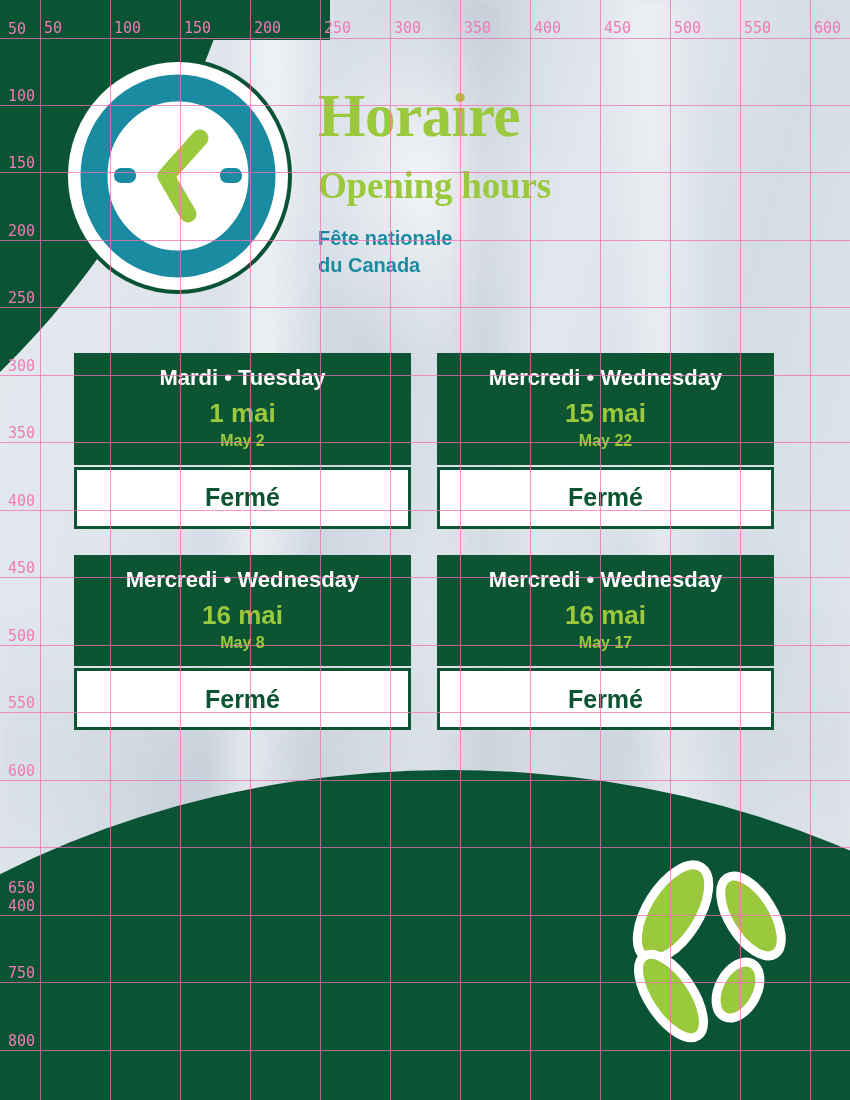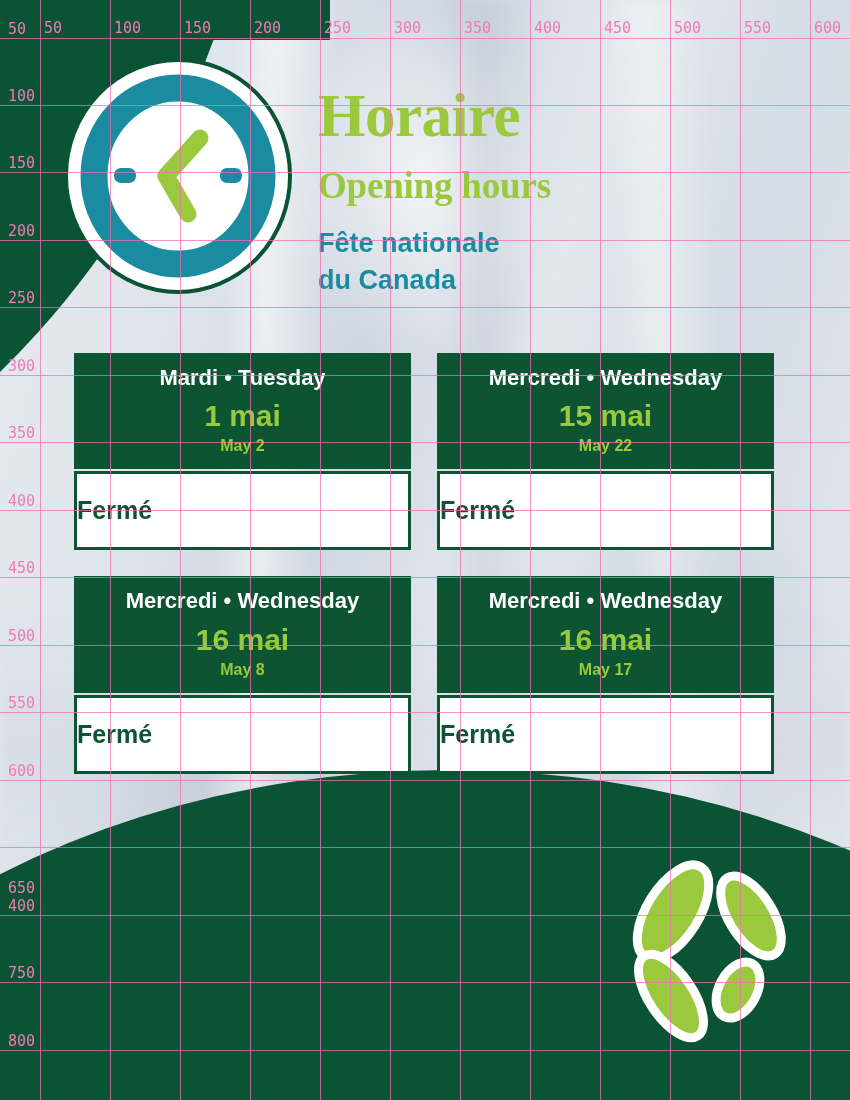--- a/index.html
+++ b/index.html
@@ -101,21 +101,21 @@
     font-weight: bold;
     font-size: 37px;
     line-height: 1.06;
     color: #9ac93e;
     letter-spacing: -0.2px;
     margin: 20px 0 0 0;
   }
   .title-event {
     font-family: "Liberation Sans", sans-serif;
     font-weight: bold;
-    font-size: 27px;
+    font-size: 20px;
     line-height: 1.36;
     color: #1a8ba0;
     margin: 20px 0 0 0;
   }
 
   
   .cards {
     position: absolute;
     left: 74px;
     top: 353px;
@@ -137,38 +137,39 @@
   }
   .card-day {
     color: #ffffff;
     font-size: 22px;
     font-weight: bold;
     line-height: 1.15;
     white-space: nowrap;
   }
   .card-date-fr {
     color: #9ac93e;
-    font-size: 30px;
+    font-size: 26px;
     font-weight: bold;
     line-height: 1.2;
     margin-top: 8px;
   }
   .card-date-en {
     color: #9ac93e;
     font-size: 16px;
     font-weight: bold;
     line-height: 1.2;
     margin-top: 2px;
   }
   .card-body {
     background: #ffffff;
     border: 3px solid #0d5532;
-    height: 79px;
+    height: 62px;
     display: flex;
     align-items: center;
+    justify-content: center;
     box-sizing: border-box;
     margin-top: 2px;
   }
   .card-status {
     color: #0d5532;
     font-size: 25px;
     font-weight: bold;
   }
 
   

